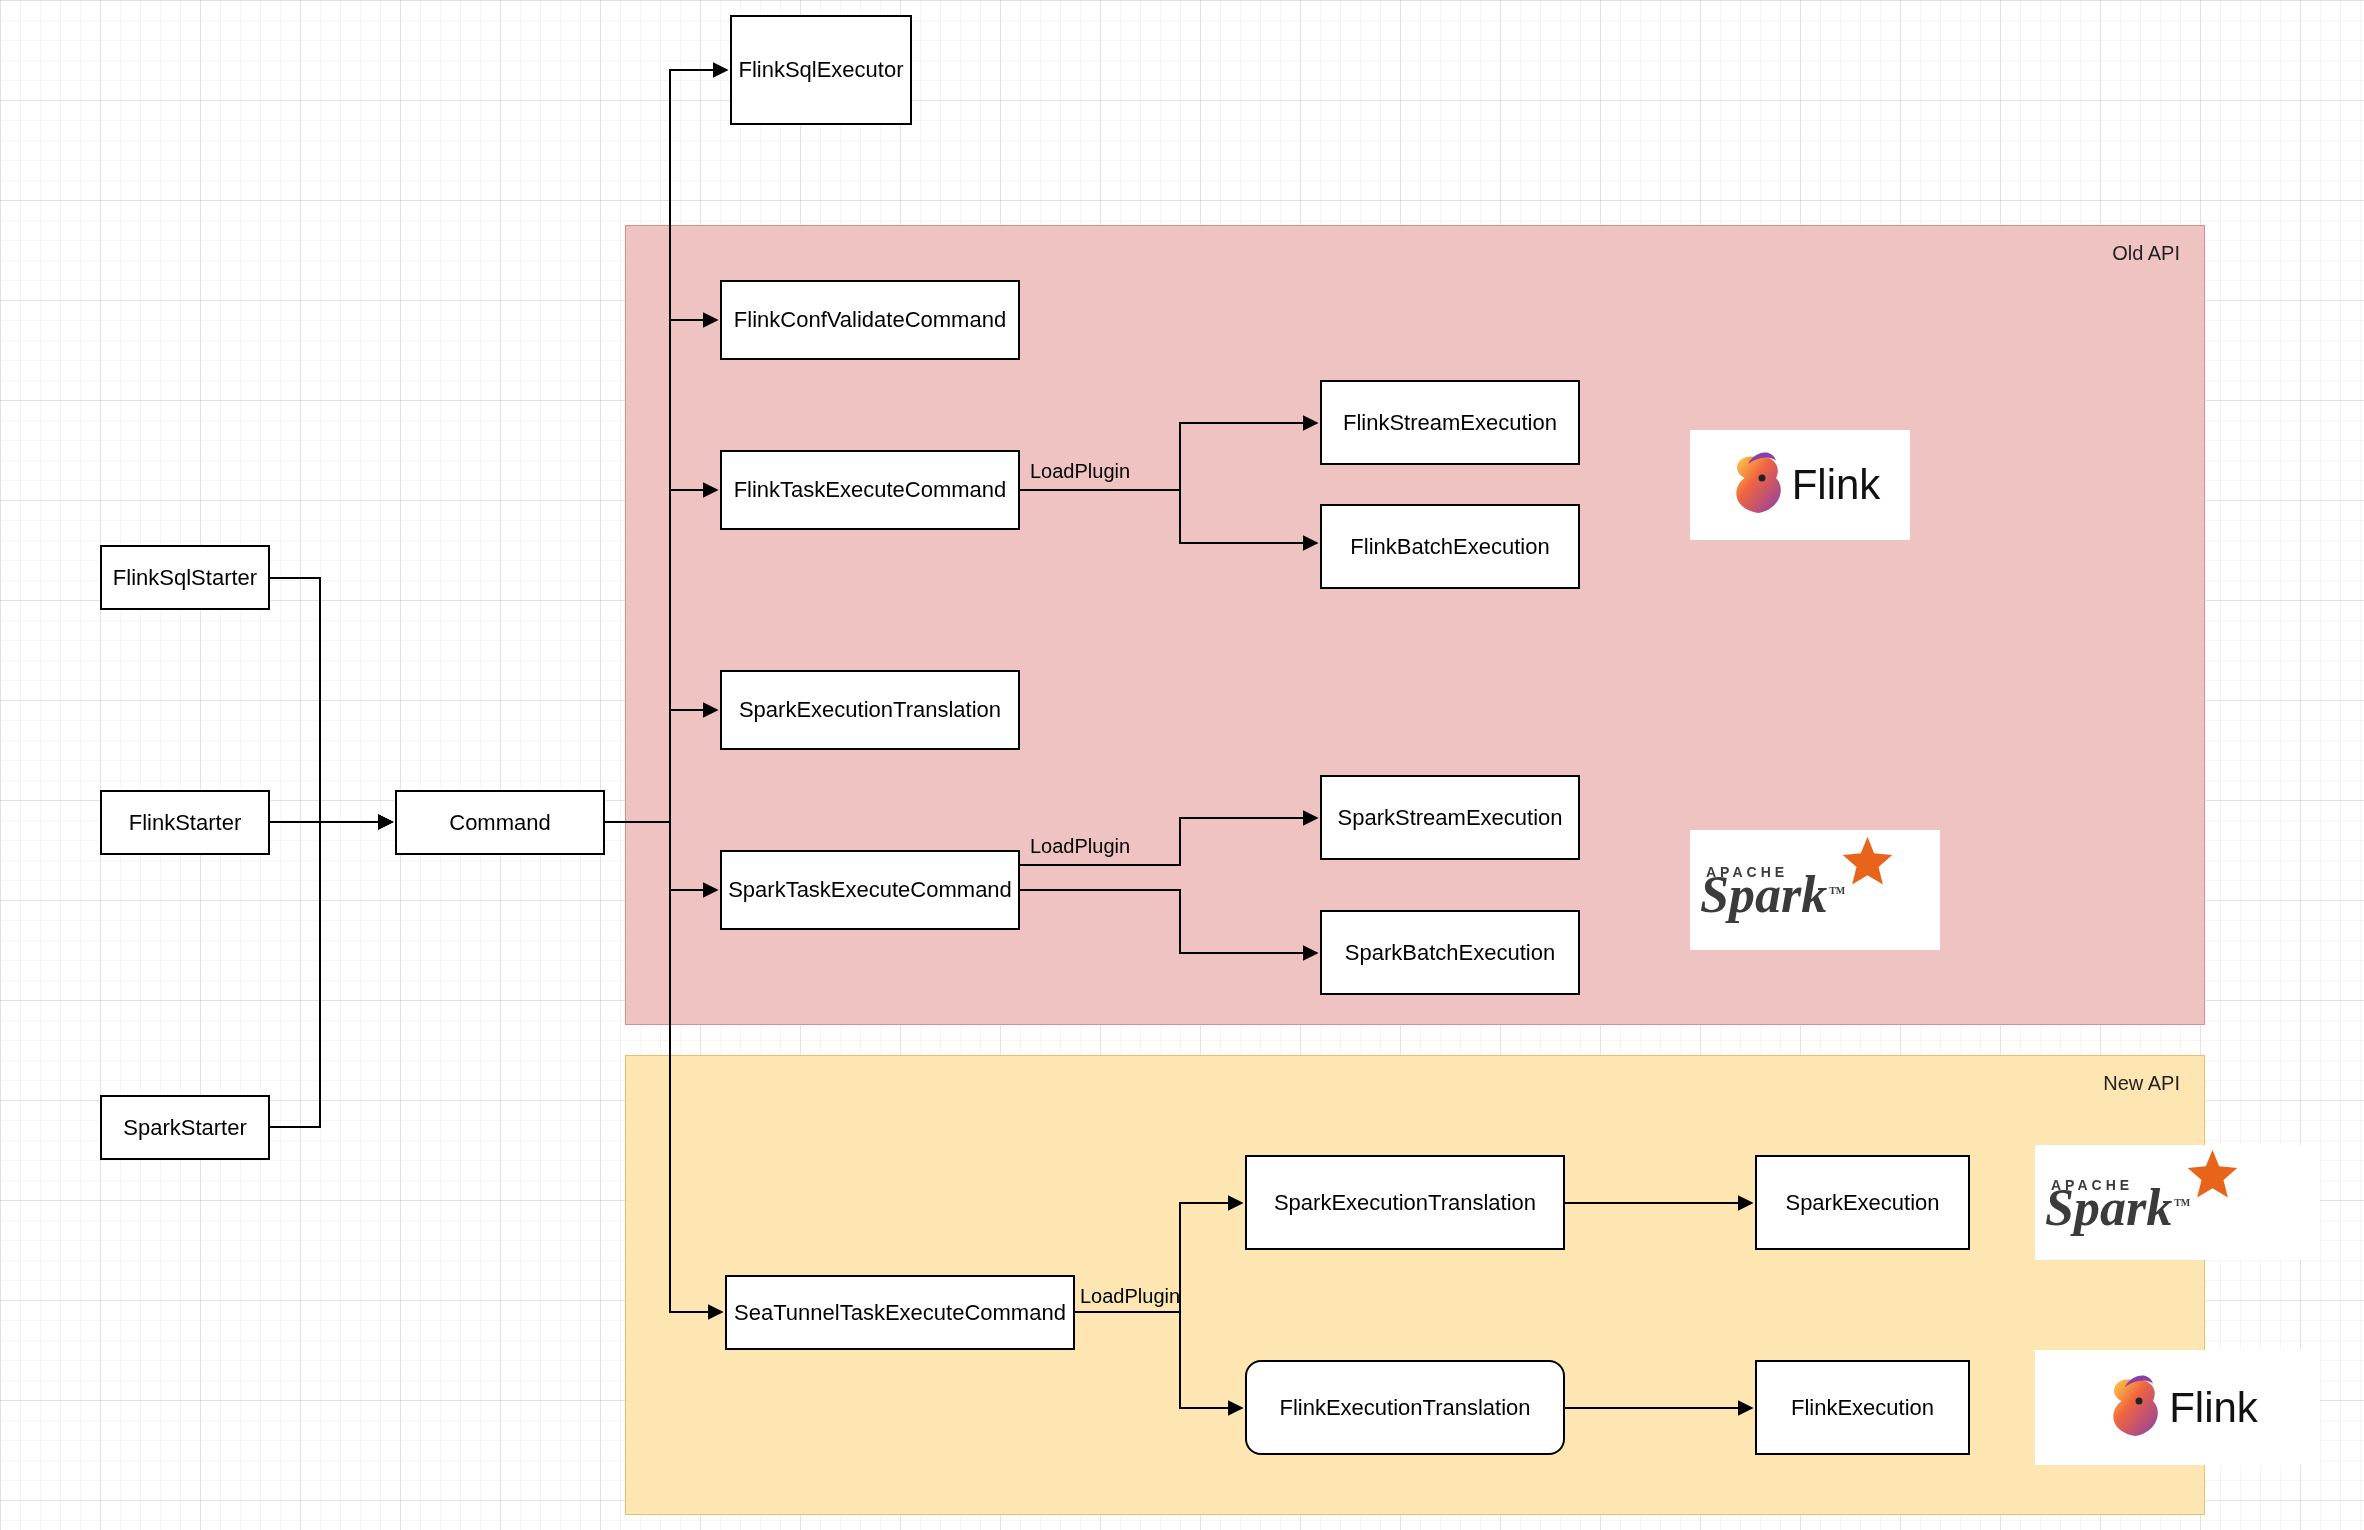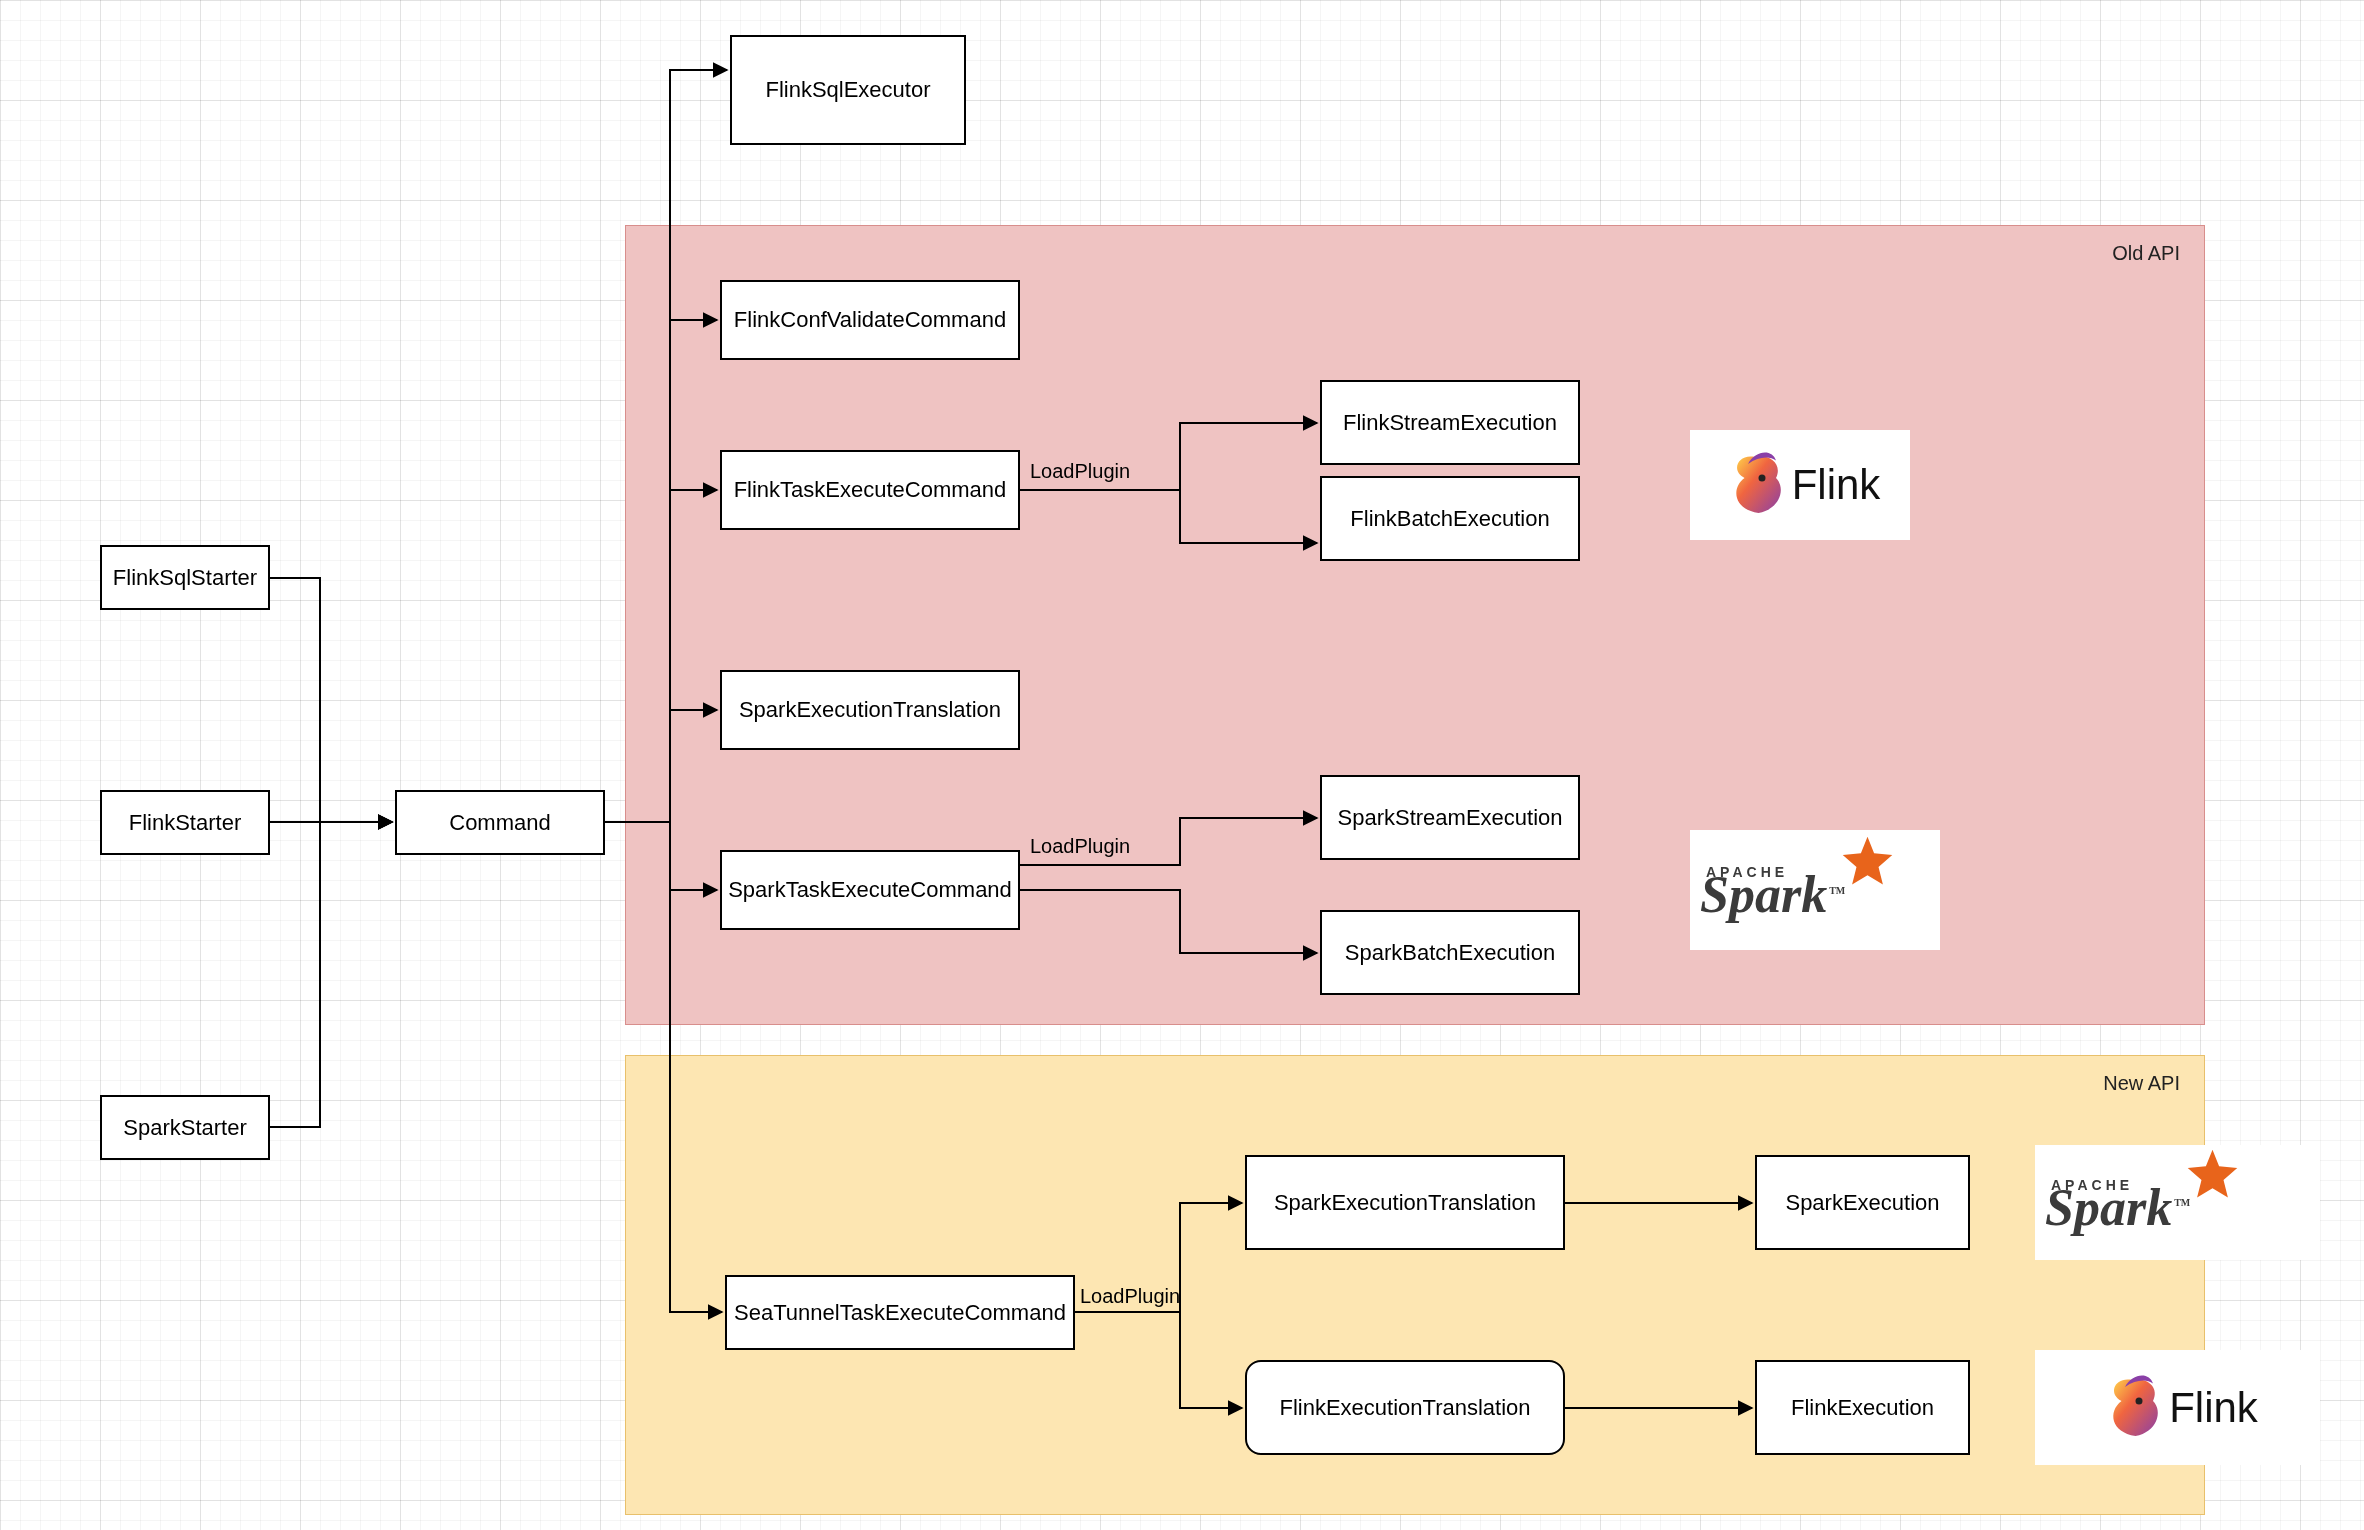--- a/index.html
+++ b/index.html
@@ -121,41 +121,41 @@
     <span>FlinkStarter</span>
   </div>
   <div class="node" style="left:100px; top:1095px; width:170px; height:65px;">
     <span>SparkStarter</span>
   </div>
 
   <div class="node" style="left:395px; top:790px; width:210px; height:65px;">
     <span>Command</span>
   </div>
 
-  <div class="node" style="left:730px; top:15px; width:236px; height:110px;margin-top:20px;">
+  <div class="node" style="left:730px; top:15px; width:182px; height:110px;">
     <span>FlinkSqlExecutor</span>
   </div>
 
   <div class="node" style="left:720px; top:280px; width:300px; height:80px;">
     <span>FlinkConfValidateCommand</span>
   </div>
   <div class="node" style="left:720px; top:450px; width:300px; height:80px;">
     <span>FlinkTaskExecuteCommand</span>
   </div>
   <div class="node" style="left:720px; top:670px; width:300px; height:80px;">
     <span>SparkExecutionTranslation</span>
   </div>
   <div class="node" style="left:720px; top:850px; width:300px; height:80px;">
     <span>SparkTaskExecuteCommand</span>
   </div>
 
   <div class="node" style="left:1320px; top:380px; width:260px; height:85px;">
     <span>FlinkStreamExecution</span>
   </div>
-  <div class="node" style="left:1320px; top:476px; width:260px; height:85px;">
+  <div class="node" style="left:1320px; top:504px; width:260px; height:85px;">
     <span>FlinkBatchExecution</span>
   </div>
   <div class="node" style="left:1320px; top:775px; width:260px; height:85px;">
     <span>SparkStreamExecution</span>
   </div>
   <div class="node" style="left:1320px; top:910px; width:260px; height:85px;">
     <span>SparkBatchExecution</span>
   </div>
 
   <div class="node" style="left:725px; top:1275px; width:350px; height:75px;justify-content:center;">

